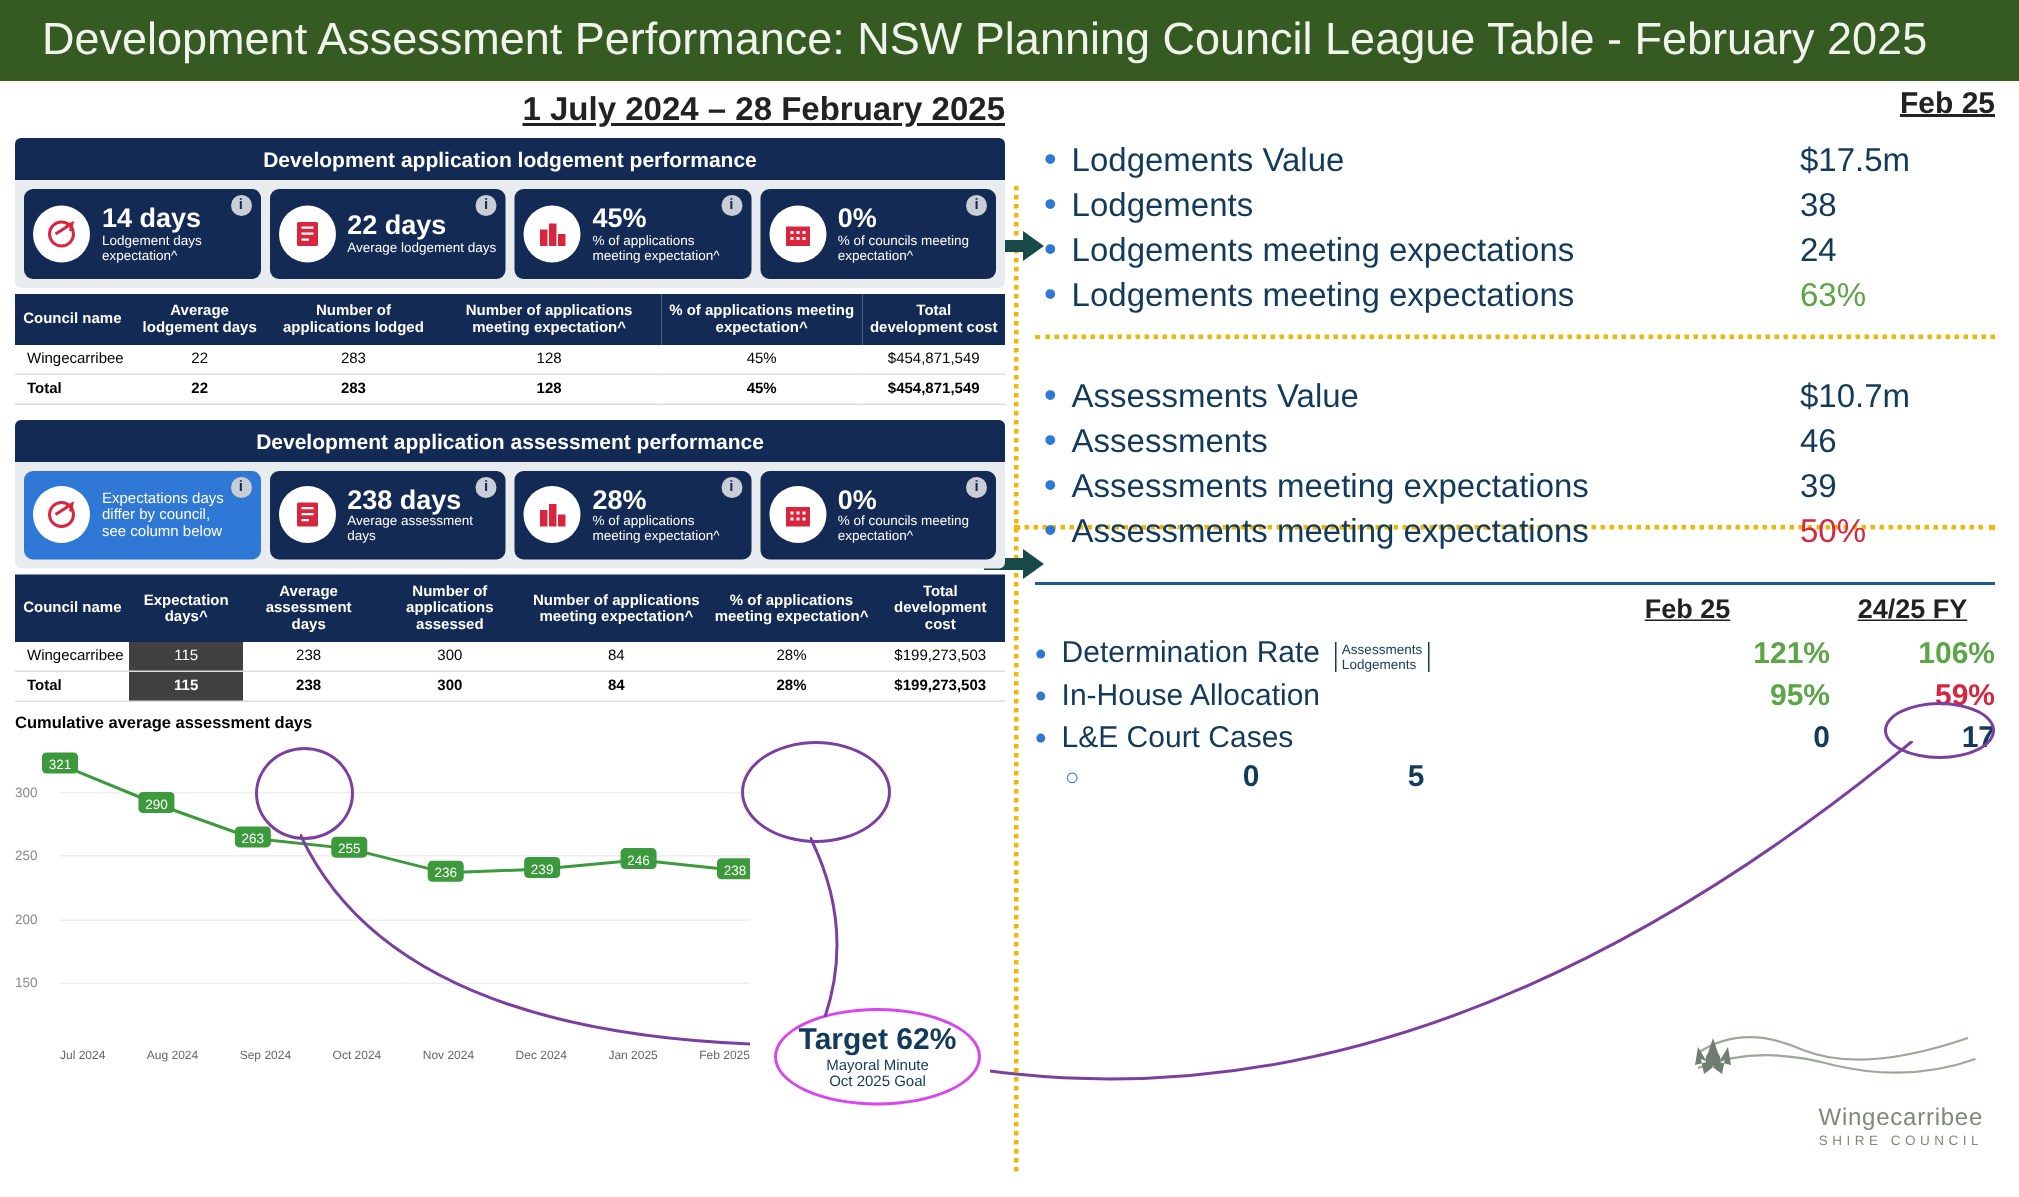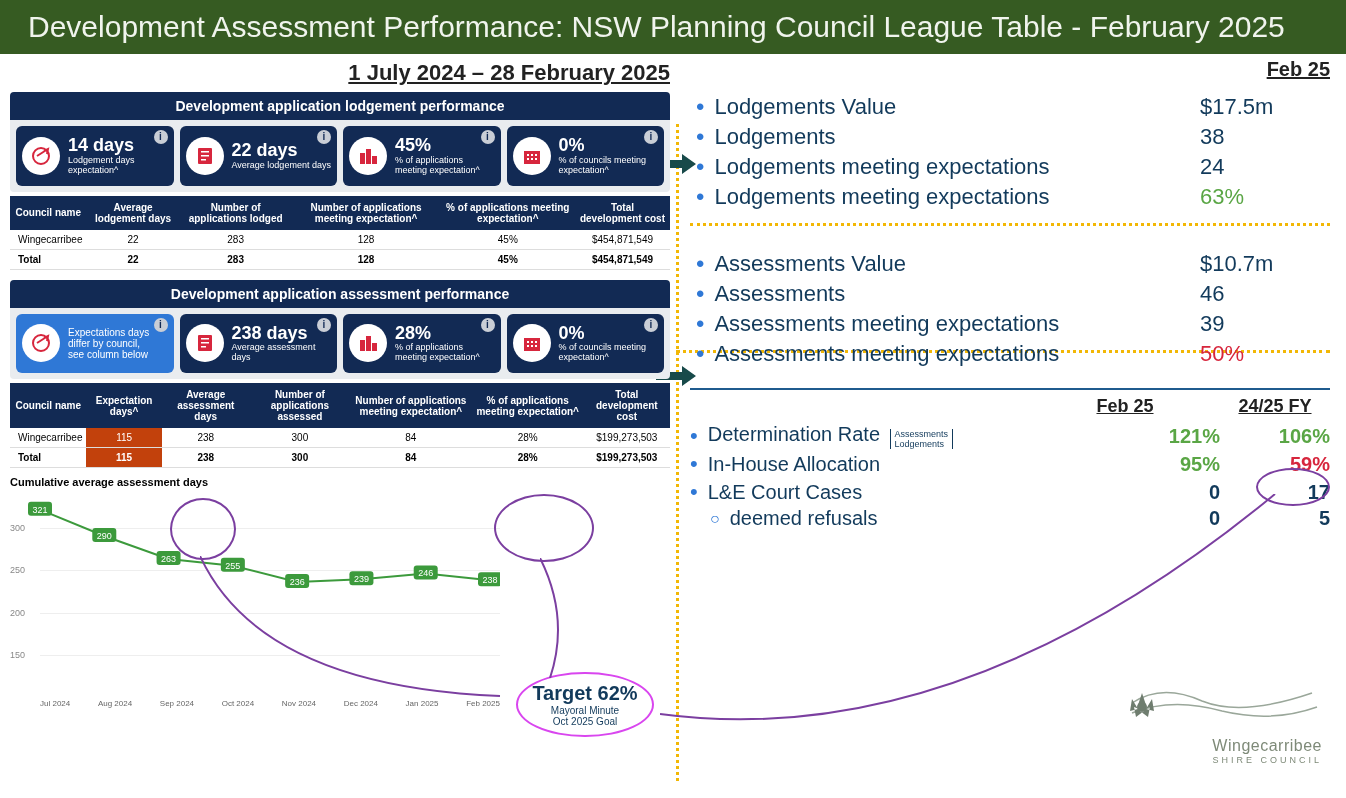--- a/index.html
+++ b/index.html
@@ -53,21 +53,21 @@
 .divider-v{position:absolute;left:676px;top:70px;bottom:0px;border-left:3px dotted #f2b705}
 .divider-h{position:absolute;left:676px;right:16px;top:296px;border-top:3px dotted #f2b705}
 .circle-annot{position:absolute;border:2px solid #7b3fa0;border-radius:50%}
 .target-box{position:absolute;left:500px;top:618px;width:170px;text-align:center}
 .target-oval{border:2px solid #d946ef;border-radius:50%/50%;padding:8px 14px;display:inline-block}
 .target-oval .tmain{color:#123a5b;font-size:20px;font-weight:700}
 .target-oval .tsub{color:#123a5b;font-size:10px}
 .logo{position:absolute;right:24px;bottom:16px;text-align:right;color:#7e8a78}
 .logo-txt{font-size:16px;letter-spacing:.5px}
 .logo-sub{font-size:9px;letter-spacing:3px}
-.highlight-cell{background:#c2410c;color:#fff}
+.highlight-cell{background:#404040;color:#fff}
 svg.curve{position:absolute;pointer-events:none}
 .val-circ{position:absolute;border:2px solid #7b3fa0;border-radius:50%;width:70px;height:34px;right:16px}
 </style>
 </head>
 <body>
 
 <div class="page">
   <div class="titlebar">Development Assessment Performance: NSW Planning Council League Table - February 2025</div>
   <div class="content">
 
@@ -397,21 +397,20 @@
     <span class="mlbl">In-House Allocation </span>
     <span class="v1 green">95%</span>
     <span class="v2 red">59%</span>
   </div>
             <div class="mrow">
     <span class="mlbl">L&amp;E Court Cases </span>
     <span class="v1 ">0</span>
     <span class="v2 ">17</span>
   </div>
             <div class="mrow sub">
-    <span class="mlbl">deemed refusals </span>
     <span class="v1 ">0</span>
     <span class="v2 ">5</span>
   </div>
           </div>
       </div>
     </div>
 
     <div class="circle-annot" style="left:170px;top:444px;width:62px;height:58px"></div>
     <div class="circle-annot" style="left:494px;top:440px;width:96px;height:64px"></div>
     <div class="val-circ" style="top:414px"></div>

